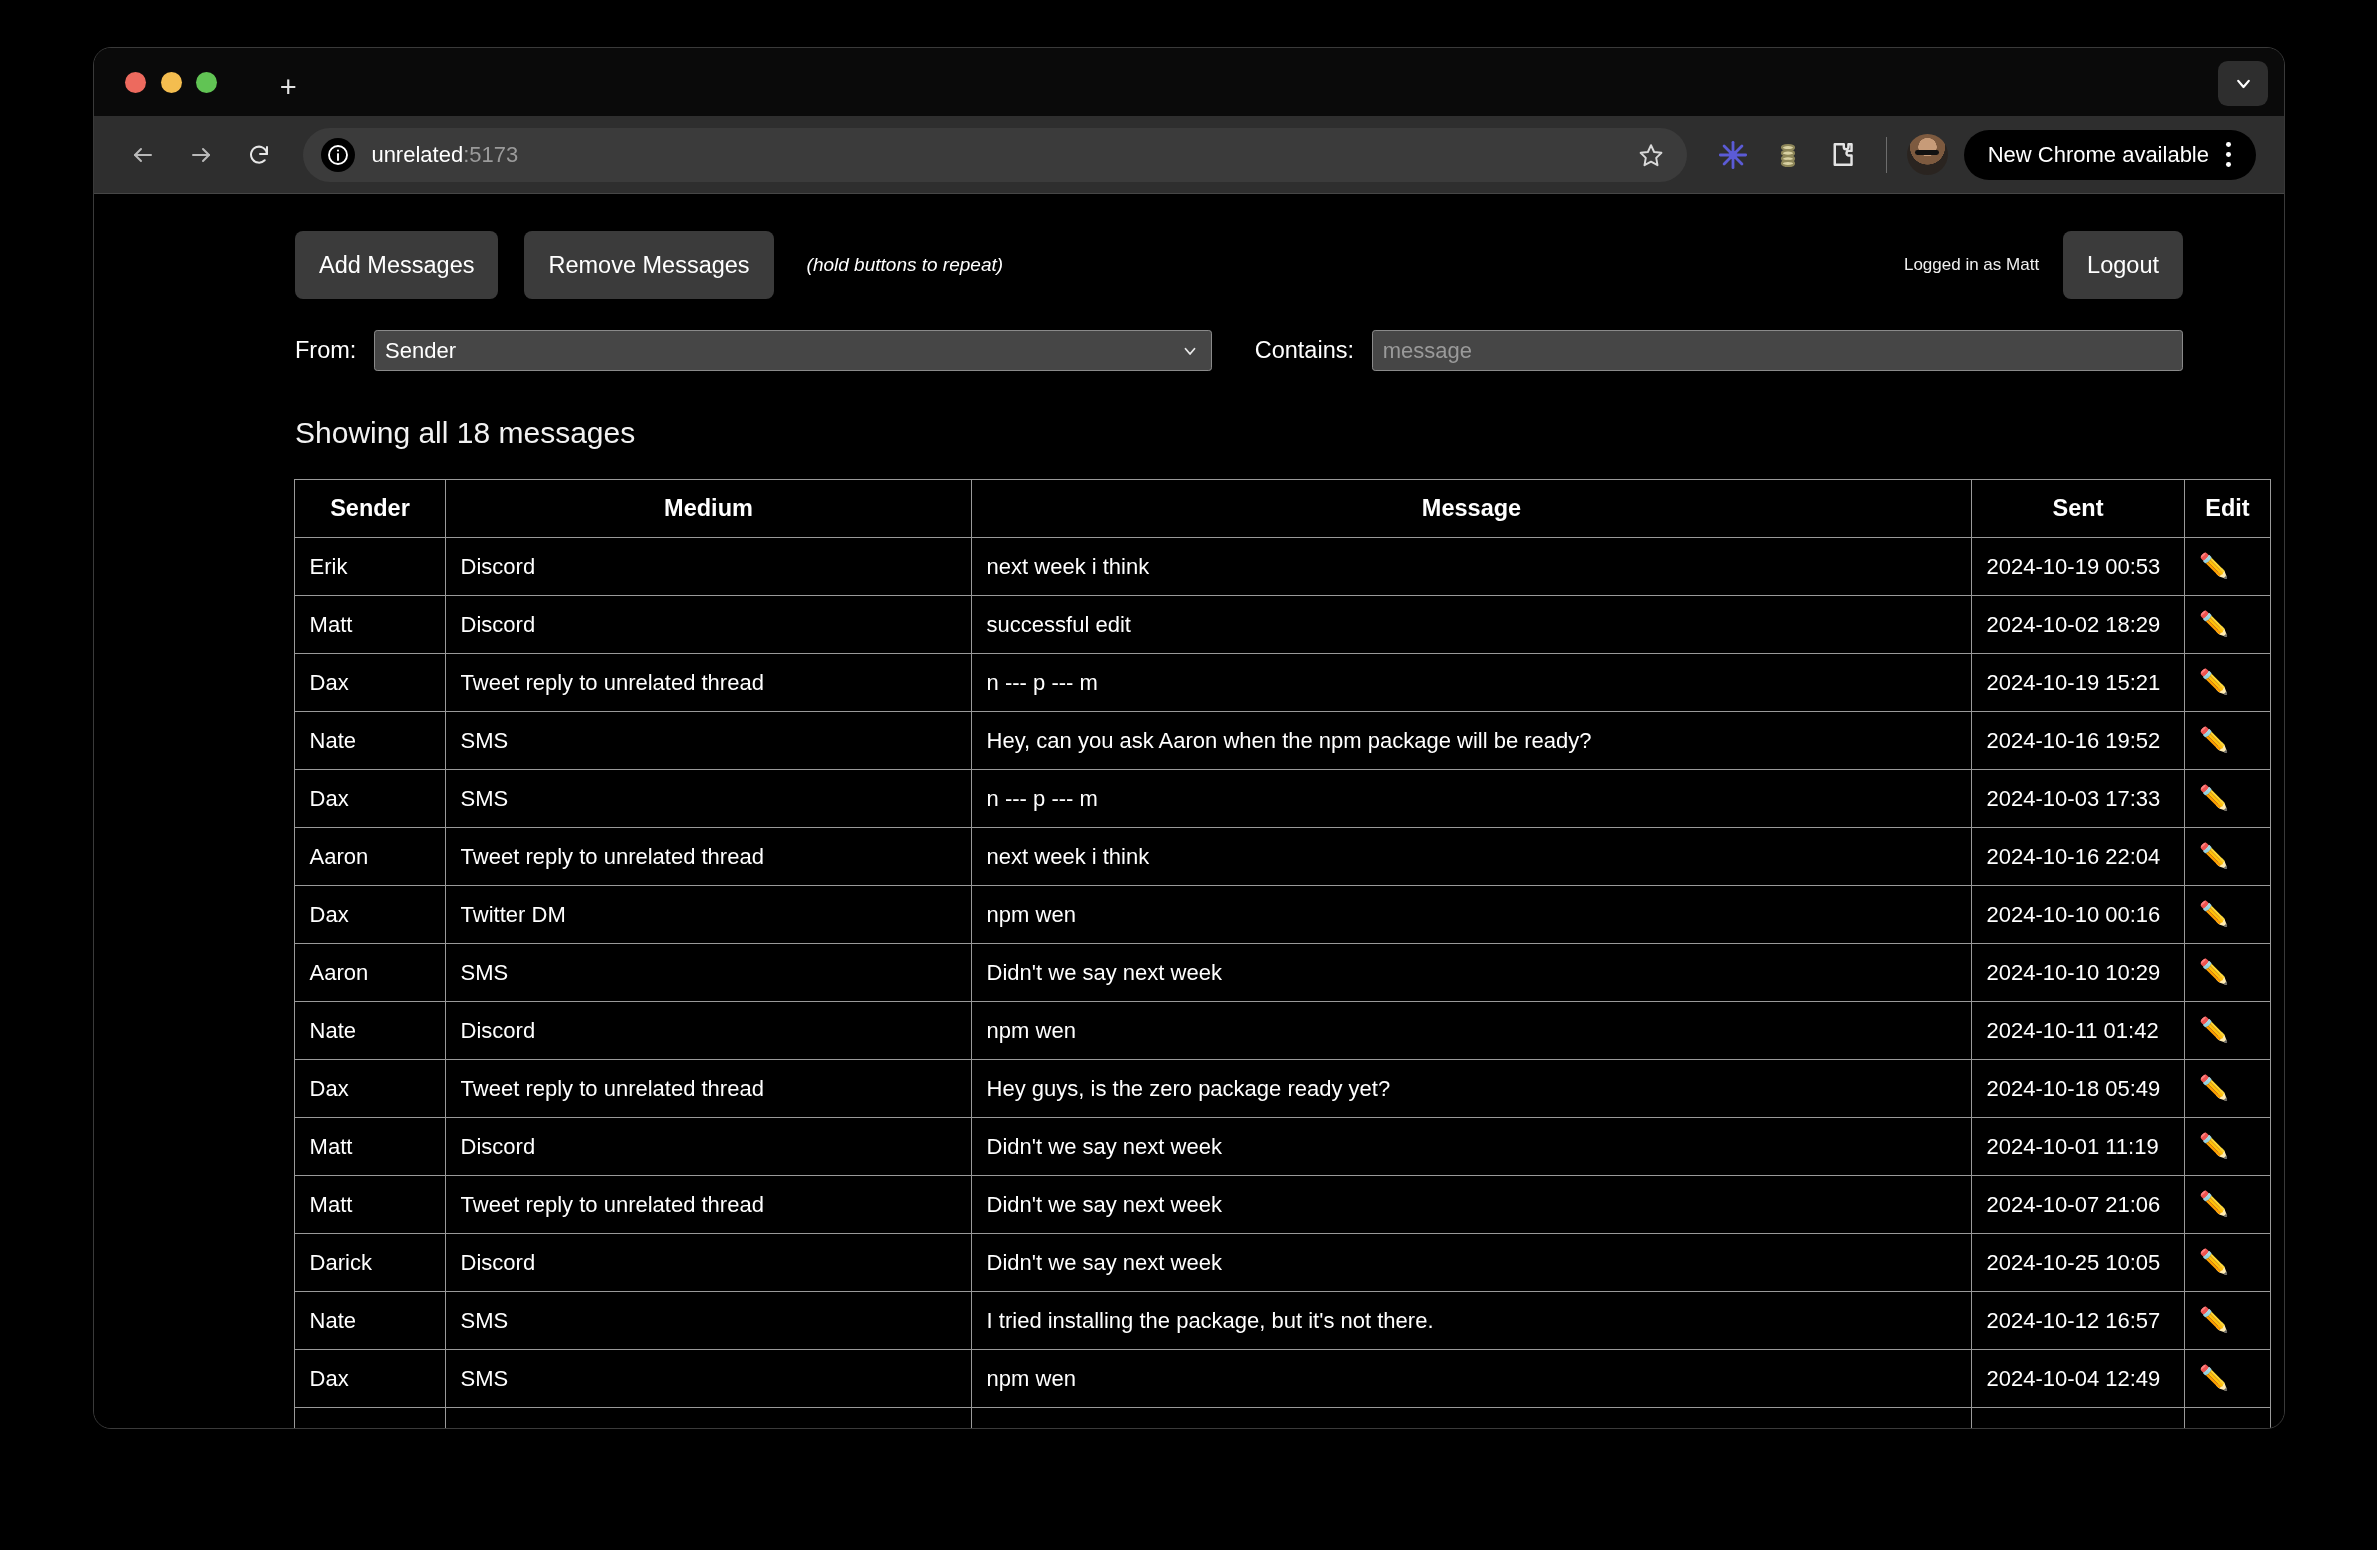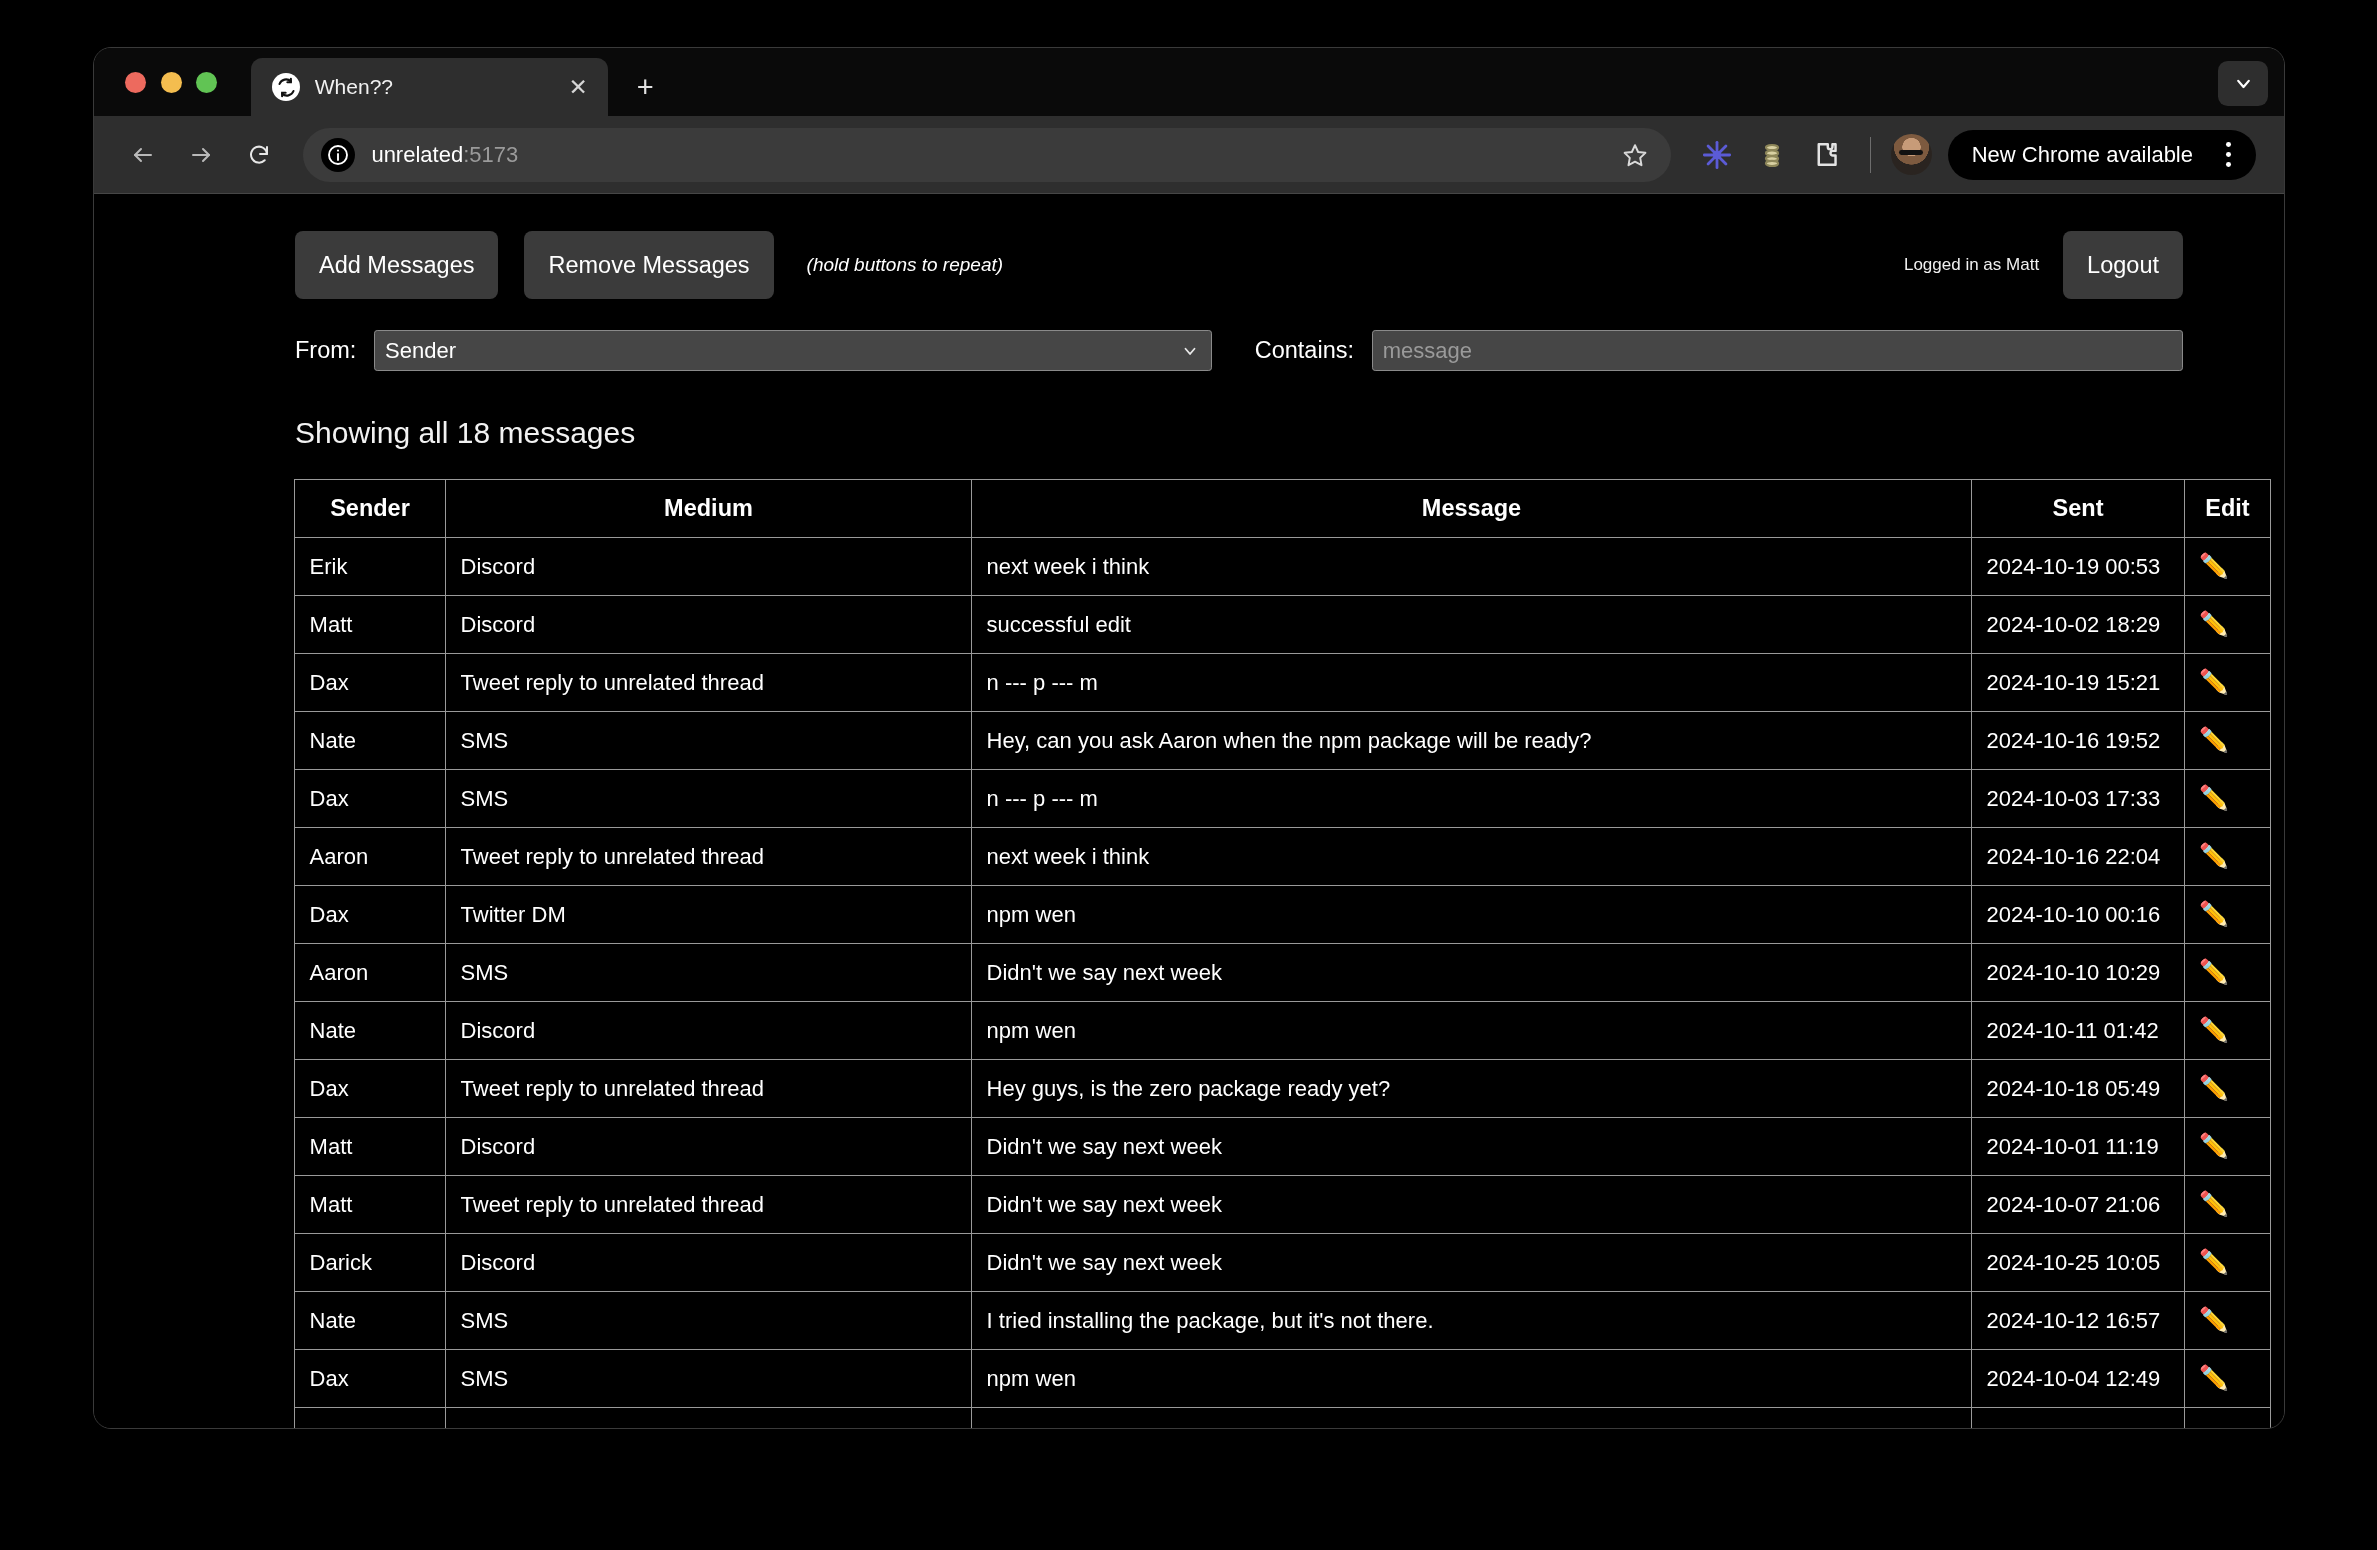--- a/index.html
+++ b/index.html
@@ -178,21 +178,21 @@
     background: #111;
     border-radius: 2.4px;
   }
   .update-pill {
     height: 50px;
     background: #000000;
     border-radius: 25px;
     display: flex;
     align-items: center;
     padding: 0 8px 0 24px;
-    gap: 16px;
+    gap: 0;
     flex: 0 0 auto;
     margin-left: 8px;
   }
   .update-pill-label {
     color: #ffffff;
     font-size: 22px;
     white-space: nowrap;
   }
   .kebab {
     width: 39px; height: 45px;
@@ -347,32 +347,20 @@
 
 <div class="browser-window">
 
   <div class="tab-strip">
     <div class="traffic-lights">
       <span class="tl tl-red"></span>
       <span class="tl tl-yellow"></span>
       <span class="tl tl-green"></span>
     </div>
 
-    <div class="tab">
-      <span class="tab-favicon">
-        <svg viewBox="0 0 24 24" fill="none" stroke="#111" stroke-width="2.4" stroke-linecap="round">
-          <path d="M4 8a8 8 0 0 1 13-3"></path>
-          <path d="M20 16a8 8 0 0 1-13 3"></path>
-          <path d="M17 2v4h-4"></path>
-          <path d="M7 22v-4h4"></path>
-        </svg>
-      </span>
-      <span class="tab-title">When??</span>
-      <span class="tab-close">✕</span>
-    </div>
 
     <div class="new-tab">+</div>
 
     <div class="tabstrip-chevron">
       <svg viewBox="0 0 24 24" fill="none" stroke="#ffffff" stroke-width="2.6" stroke-linecap="round" stroke-linejoin="round">
         <polyline points="6 9 12 16 18 9"></polyline>
       </svg>
     </div>
   </div>
 

